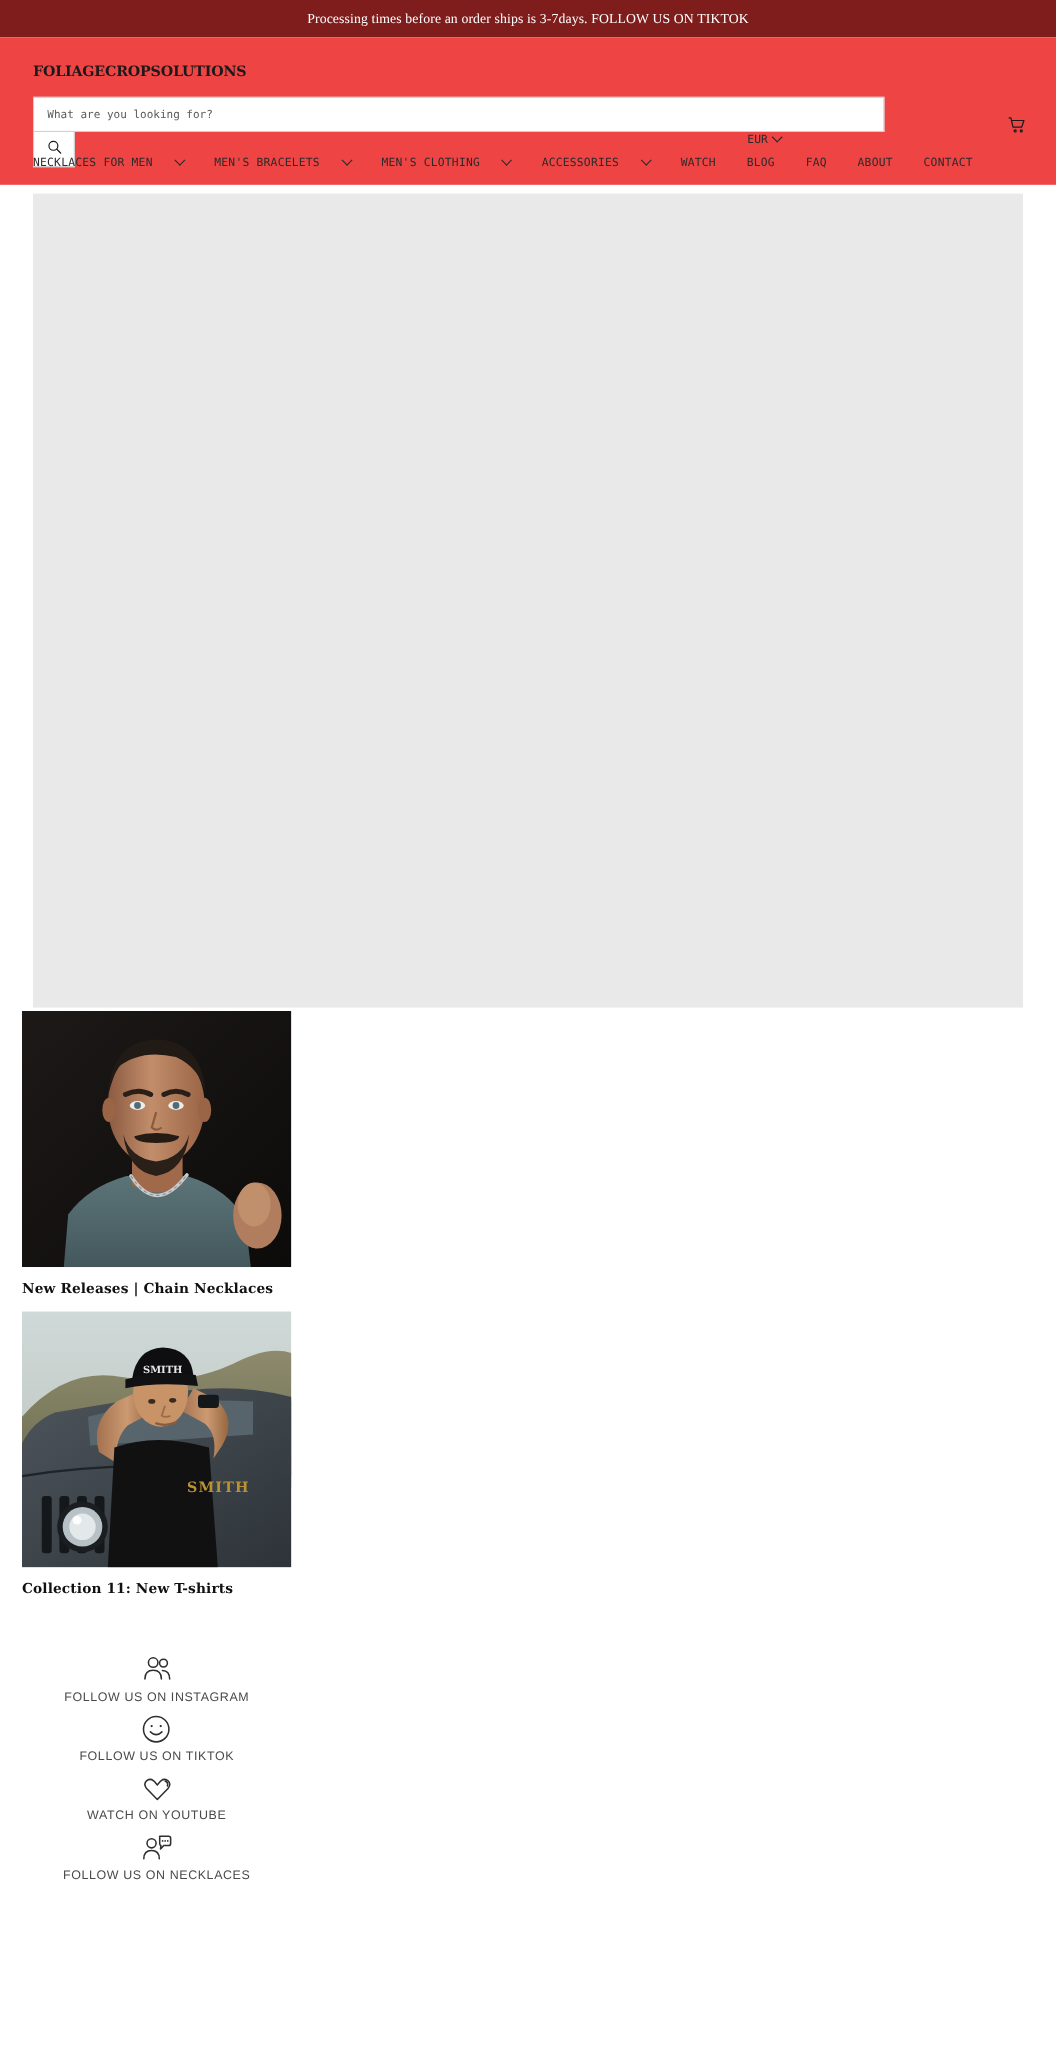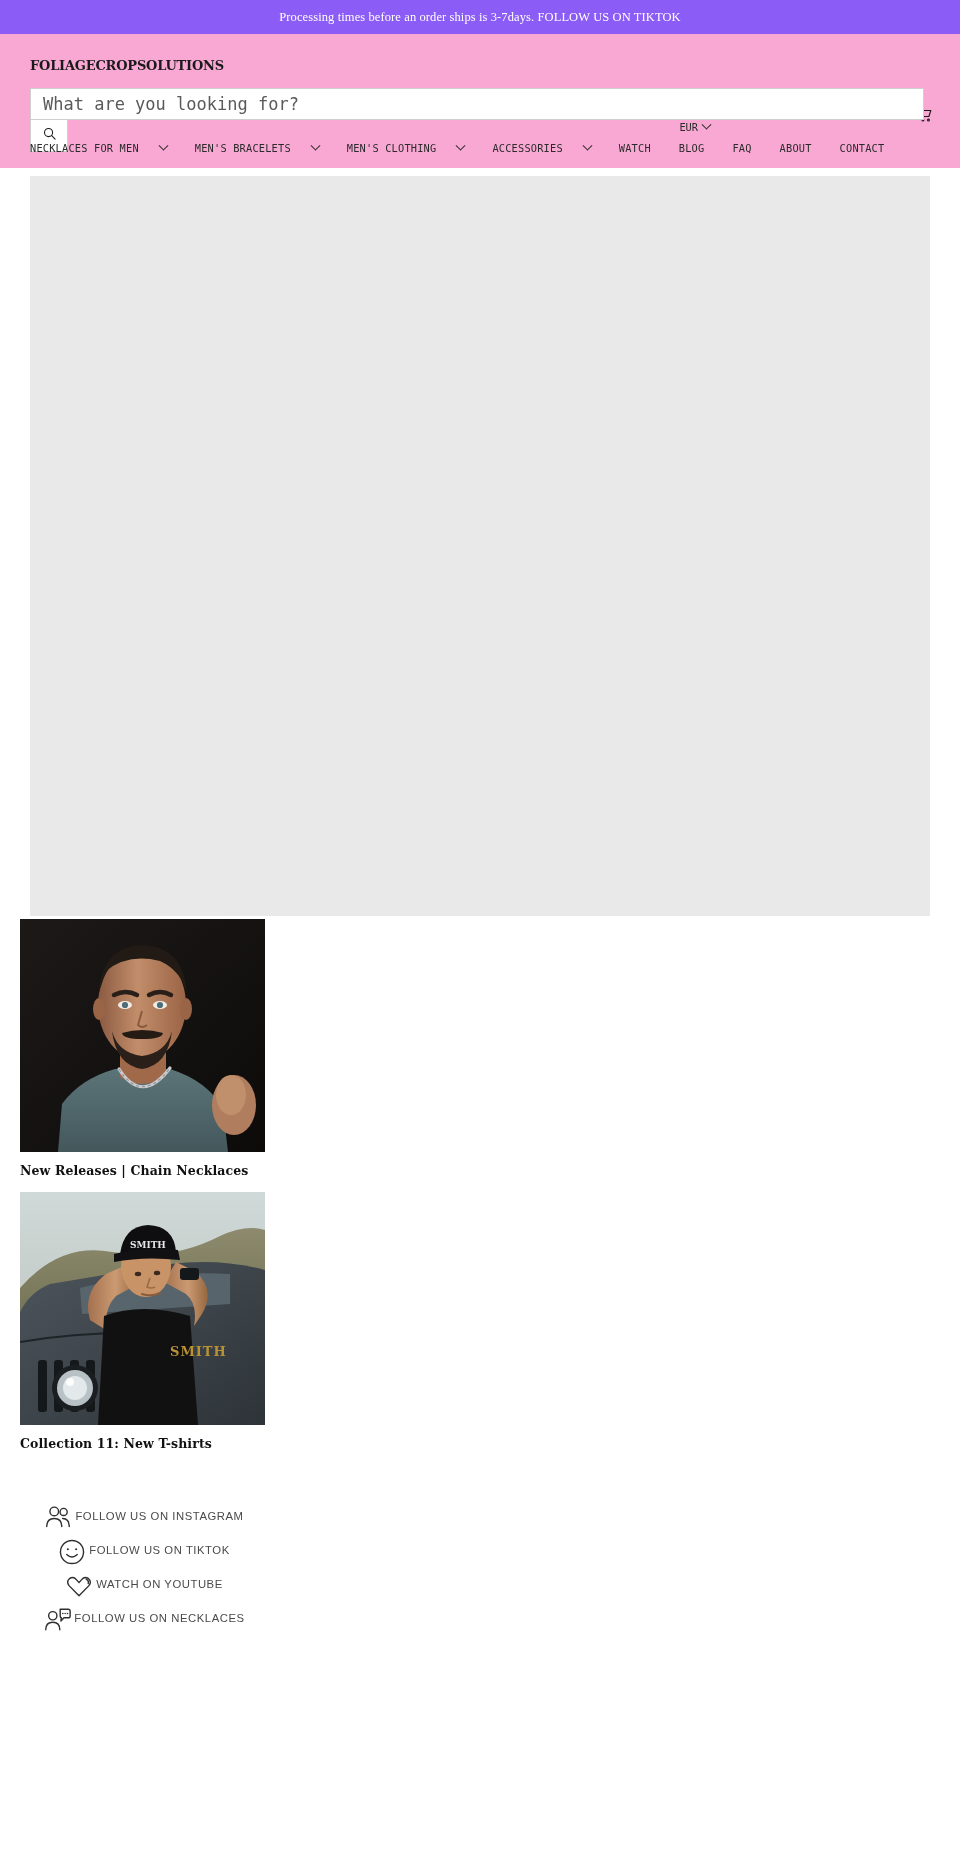--- a/index.html
+++ b/index.html
@@ -9,39 +9,39 @@
     height: 1875px;
     background: #ffffff;
     font-family: "Liberation Sans", sans-serif;
     overflow: hidden;
   }
 
   
   .announcement-bar {
     width: 960px;
     height: 34px;
-    background: #8b5cf6;
+    background: #7f1d1d;
     display: flex;
     align-items: center;
     justify-content: center;
   }
   .announcement-text {
     color: #ffffff;
     font-family: "Liberation Serif", serif;
     font-size: 12.5px;
     letter-spacing: 0.1px;
     white-space: nowrap;
   }
 
   
   .header {
     position: relative;
     width: 960px;
     padding: 0 30px;
-    background: #f9a8d4;
+    background: #ef4444;
   }
 
   .logo {
     font-family: "DejaVu Serif", serif;
     font-weight: bold;
     font-size: 13px;
     letter-spacing: -0.2px;
     color: #1a1a1a;
     padding-top: 24px;
     display: inline-block;
@@ -59,28 +59,28 @@
     cursor: pointer;
   }
 
   
   .search-wrap {
     position: relative;
     margin-top: 14px;
     width: 810px;
   }
   .search-input {
-    width: 894px;
+    width: 774px;
     height: 32px;
     border: 1px solid #cfcfcf;
     border-radius: 0;
     background: #ffffff;
     padding: 0 12px;
     font-family: "DejaVu Sans Mono", monospace;
-    font-size: 17px;
+    font-size: 10px;
     color: #3b3b3b;
     outline: none;
   }
   .search-input::placeholder { color: #5a5a5a; opacity: 1; }
 
   .search-submit {
     position: absolute;
     left: 0;
     top: 32px;
     width: 38px;
@@ -174,21 +174,21 @@
     margin-top: 50px;
     width: 285px;
     display: flex;
     flex-direction: column;
     align-items: center;
     padding-left: 0;
     margin-left: 0;
   }
   .social-item {
     display: flex;
-    flex-direction: row;
+    flex-direction: column;
     align-items: center;
     cursor: pointer;
   }
   .social-icon {
     width: 34px;
     height: 34px;
     display: flex;
     align-items: center;
     justify-content: center;
   }

